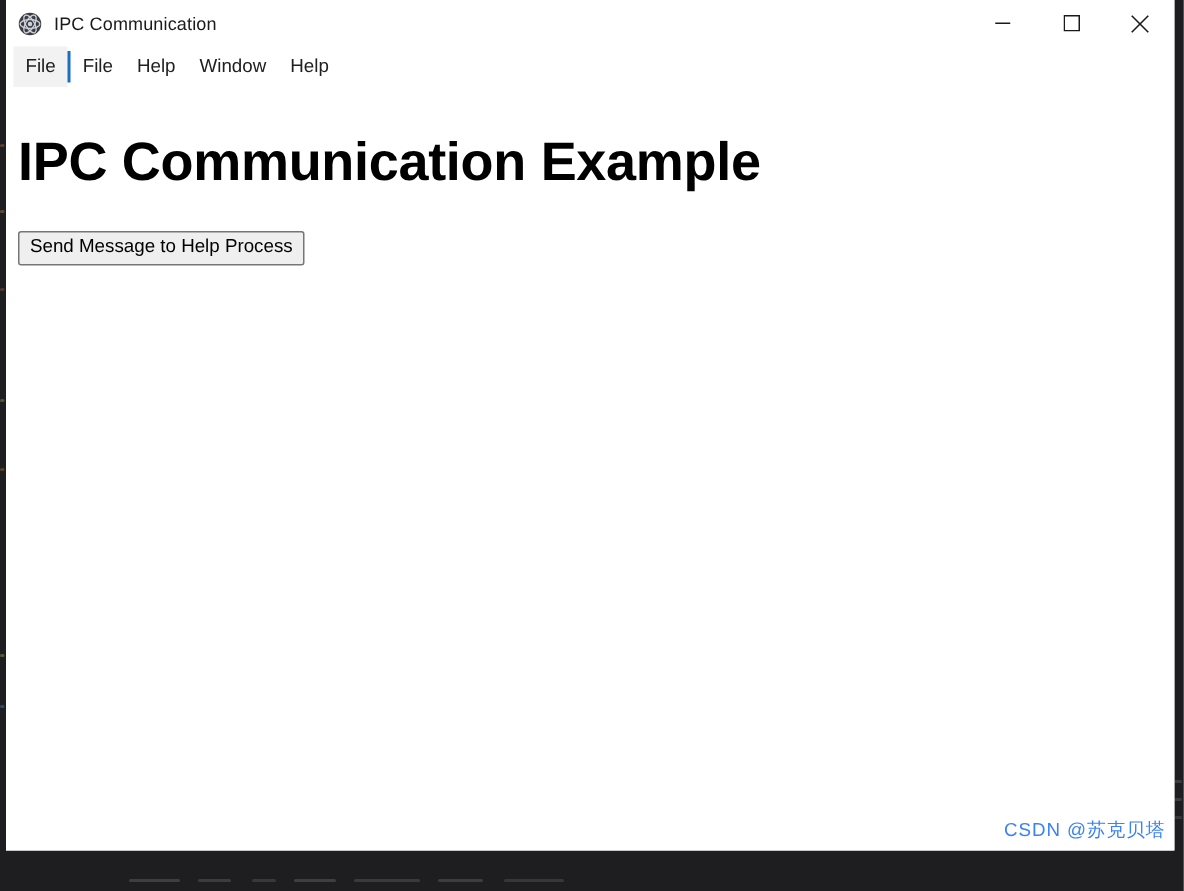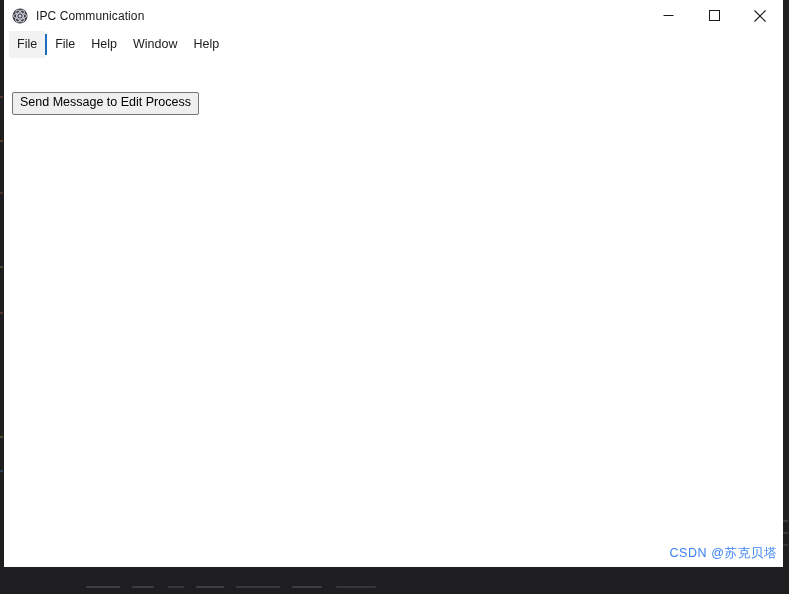--- a/index.html
+++ b/index.html
@@ -214,22 +214,23 @@
   <div id="menu-bar">
     <div class="menu-item is-active">File</div>
     <div id="menu-caret"></div>
     <div class="menu-item">File</div>
     <div class="menu-item">Help</div>
     <div class="menu-item">Window</div>
     <div class="menu-item">Help</div>
   </div>
 
   <div id="page-content">
+    <h1 id="page-title">IPC Communication Example</h1>
 
     <div>
-      <button id="send-message-button">Send Message to Edit Process</button>
+      <button id="send-message-button">Send Message to Help Process</button>
     </div>
 
 
     <div id="watermark">CSDN @苏克贝塔</div>
   </div>
 
 </div>
 
 </body></html>

